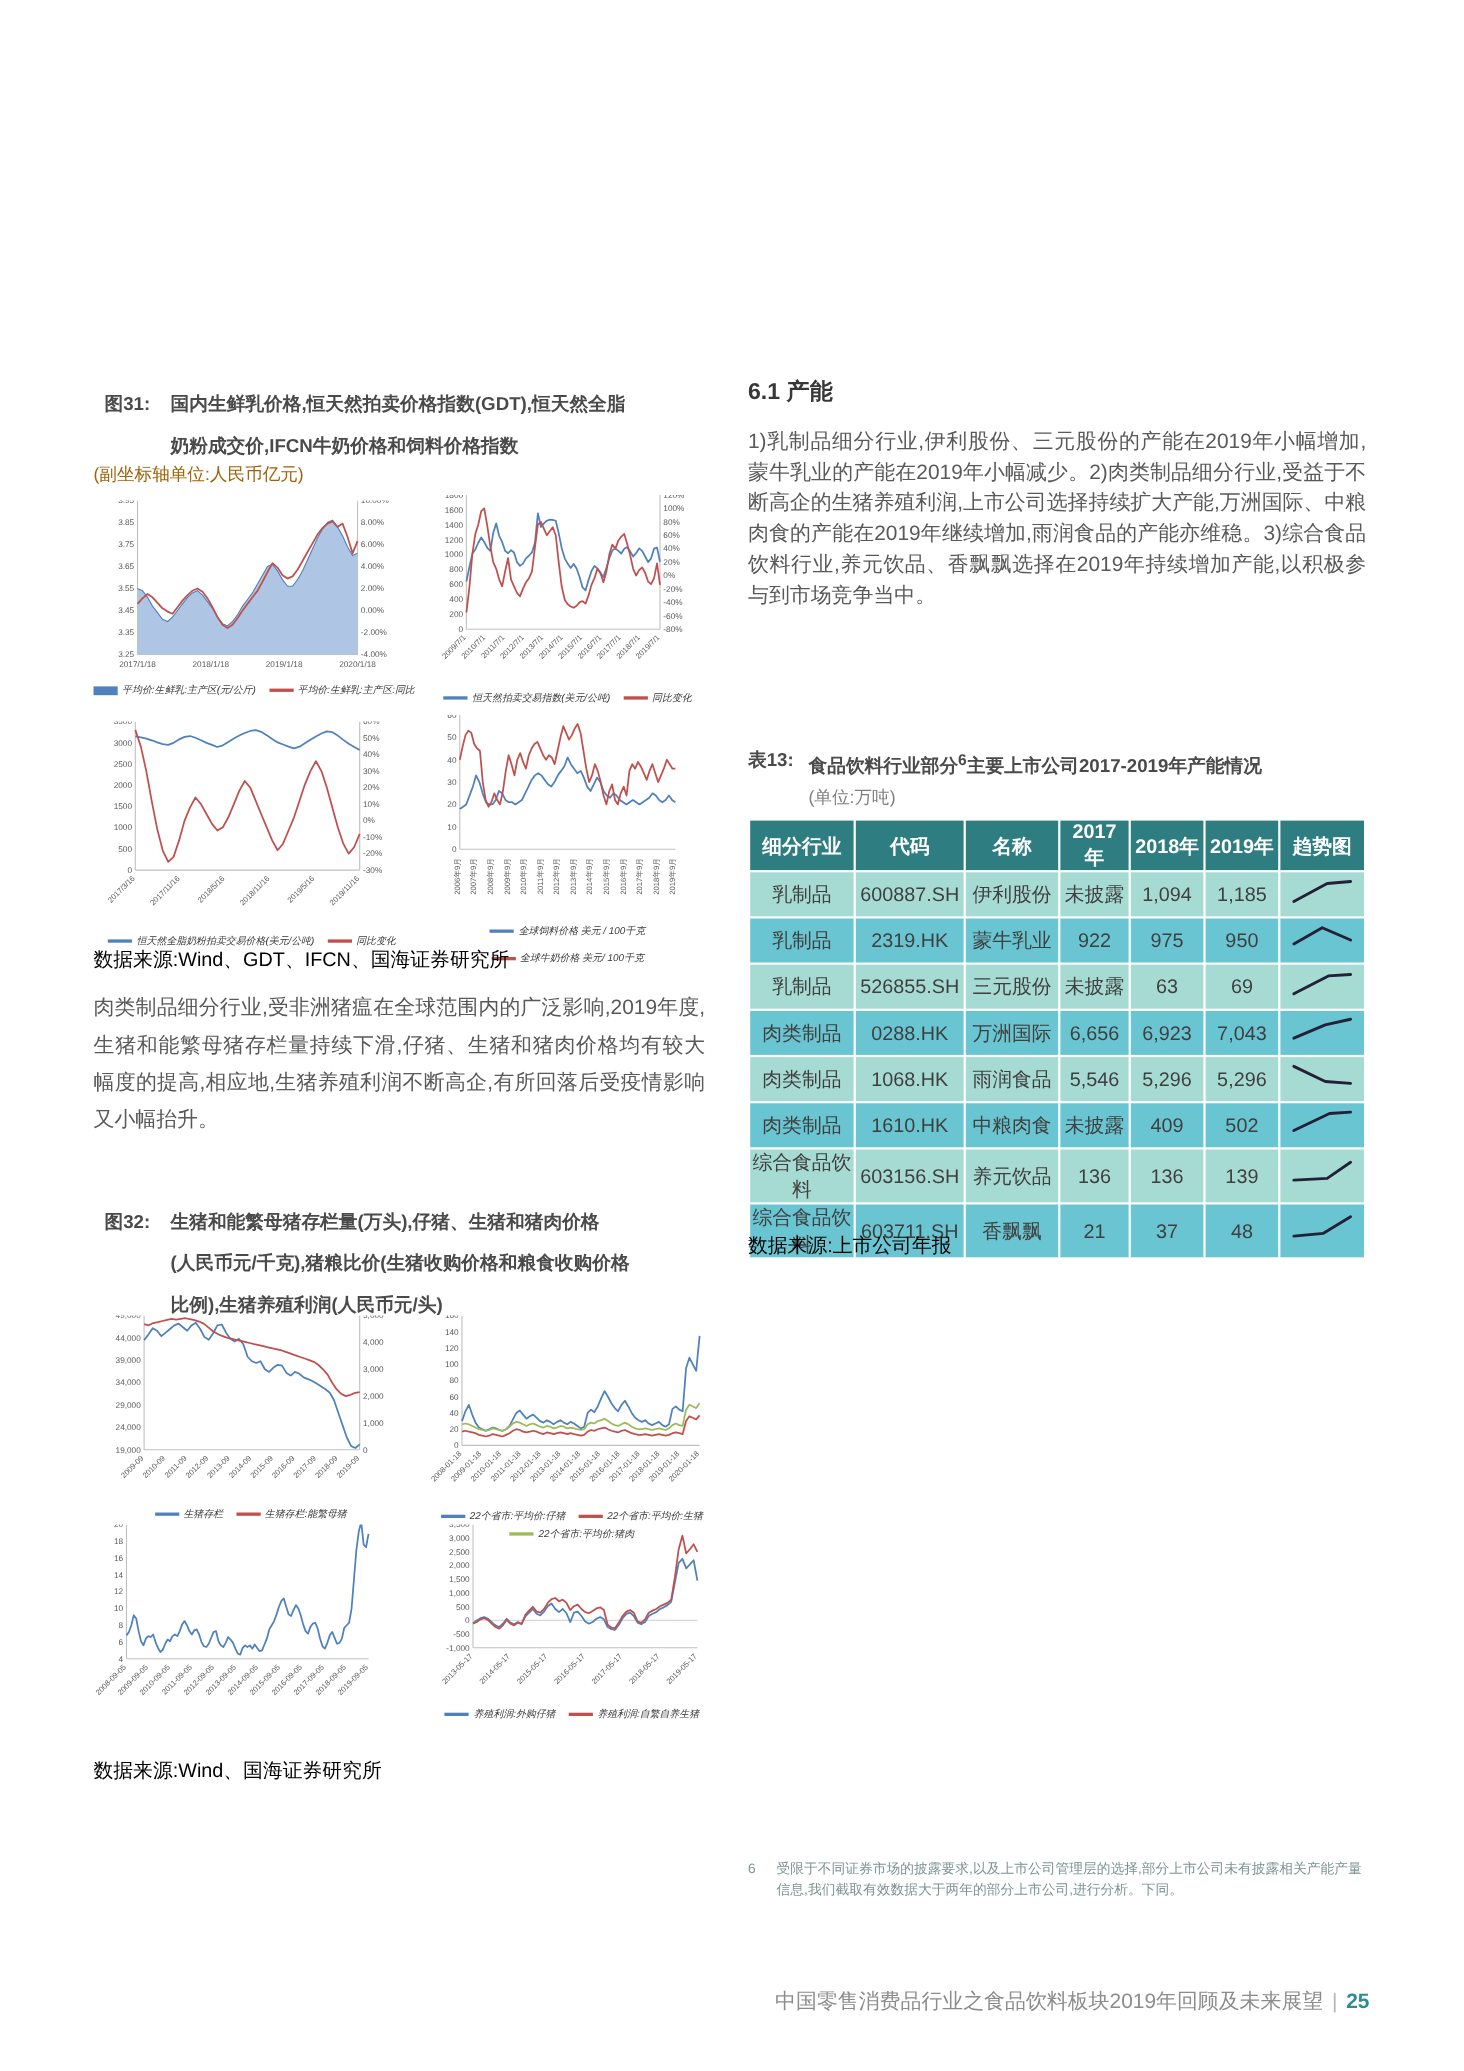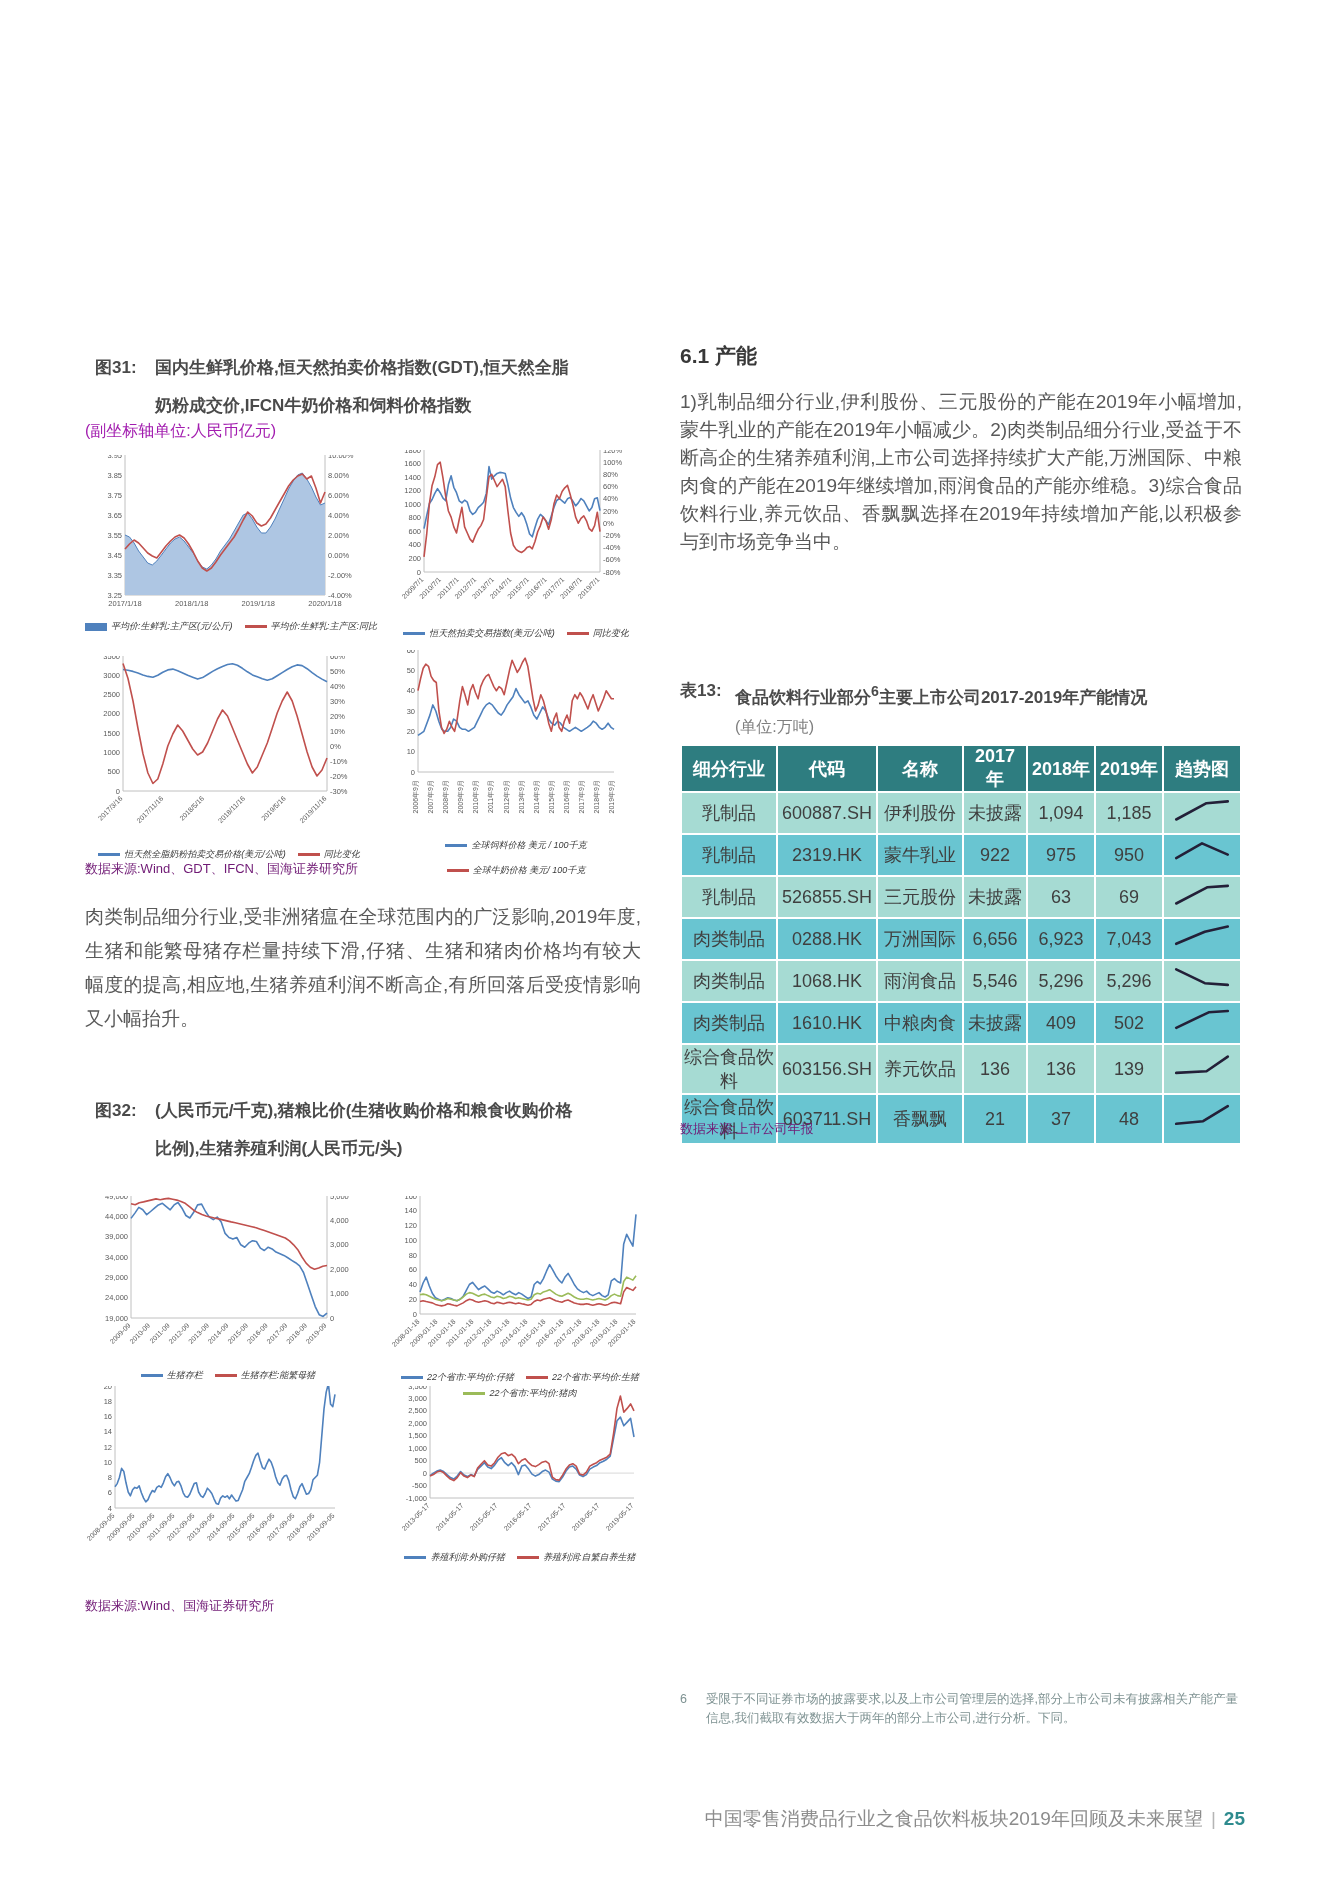--- a/index.html
+++ b/index.html
@@ -2,26 +2,26 @@
 <html style="--tbl-header: #2e7d80; --tbl-light: #a6dbd3; --tbl-dark: #69c5d1; --accent: #2e8b8e;"><head>
 <meta charset="utf-8">
 <style>
   html,body{margin:0;padding:0;background:#ffffff;}
   .page{position:relative;width:1331px;height:1883px;background:#fff;overflow:hidden;
         font-family:"Liberation Sans","DejaVu Sans",sans-serif;color:#4a4a4a;}
   .abs{position:absolute;}
   .figtitle{display:flex;font-size:17px;font-weight:bold;color:#4a4a4a;line-height:38px;}
   .figtitle .lbl{flex:0 0 60px;margin-left:10px;}
   .figtitle .ttl div{white-space:nowrap;}
-  .sub{font-size:16px;color:#a21caf;}
+  .sub{font-size:16px;color:#a16207;}
   .para{font-size:19px;color:#595959;text-align:justify;}
   .lh-loose{line-height:34px;}
   .lh-tight{line-height:28px;}
   .h2{font-size:21px;font-weight:bold;color:#383838;}
-  .source{font-size:13px;color:#701a75;}
+  .source{font-size:18px;color:#000000;}
   .chart .legend{display:flex;justify-content:center;align-items:center;flex-wrap:wrap;
                  gap:3px 12px;margin-top:3px;font-size:9px;color:#3a3a3a;font-style:italic;}
   .chart .legend.col{flex-direction:column;gap:12px;}
   .lg-item{white-space:nowrap;display:inline-flex;align-items:center;}
   .sw{display:inline-block;width:22px;height:3px;margin-right:4px;}
   .sw.bar{height:8px;}
   .cap-table{border-collapse:collapse;table-layout:fixed;font-size:18px;}
   .cap-table th{background:var(--tbl-header,#2e7d80);color:#fff;font-weight:bold;height:42px;
                 border:2px solid #fff;padding:0 2px;}
   .cap-table td{text-align:center;color:#3f3f3f;height:40px;border:2px solid #fff;padding:0 2px;}
@@ -203,20 +203,21 @@
       </div>
   </div>
 
   <div class="abs source" style="left:85px;top:860px">数据来源:Wind、GDT、IFCN、国海证券研究所</div>
 
   <div class="abs para lh-loose" style="left:85px;top:900px;width:556px">肉类制品细分行业,受非洲猪瘟在全球范围内的广泛影响,2019年度,生猪和能繁母猪存栏量持续下滑,仔猪、生猪和猪肉价格均有较大幅度的提高,相应地,生猪养殖利润不断高企,有所回落后受疫情影响又小幅抬升。</div>
 
   <div class="abs figtitle" style="left:85px;top:1092px;width:560px">
     <span class="lbl">图32:</span>
     <span class="ttl">
+      <div>生猪和能繁母猪存栏量(万头),仔猪、生猪和猪肉价格</div>
       <div>(人民币元/千克),猪粮比价(生猪收购价格和粮食收购价格</div>
       <div>比例),生猪养殖利润(人民币元/头)</div>
     </span>
   </div>
 
   <div class="abs chart" style="left:85px;top:1196px">
     <div class="plot"><svg width="286" height="166" font-family="Liberation Sans, sans-serif">
           <line x1="46" y1="0" x2="46" y2="122" stroke="#c0c0c0"></line>
           <line x1="46" y1="122" x2="242" y2="122" stroke="#c0c0c0"></line>
           <line x1="242" y1="0" x2="242" y2="122" stroke="#c0c0c0"></line>

